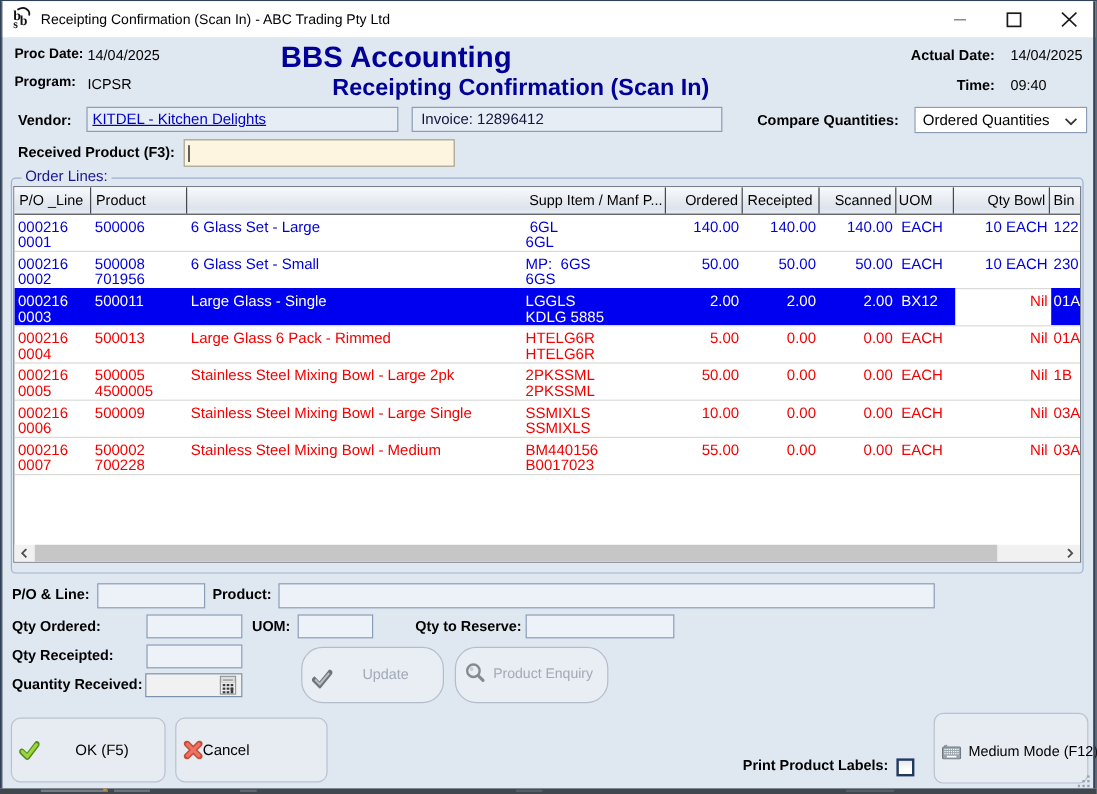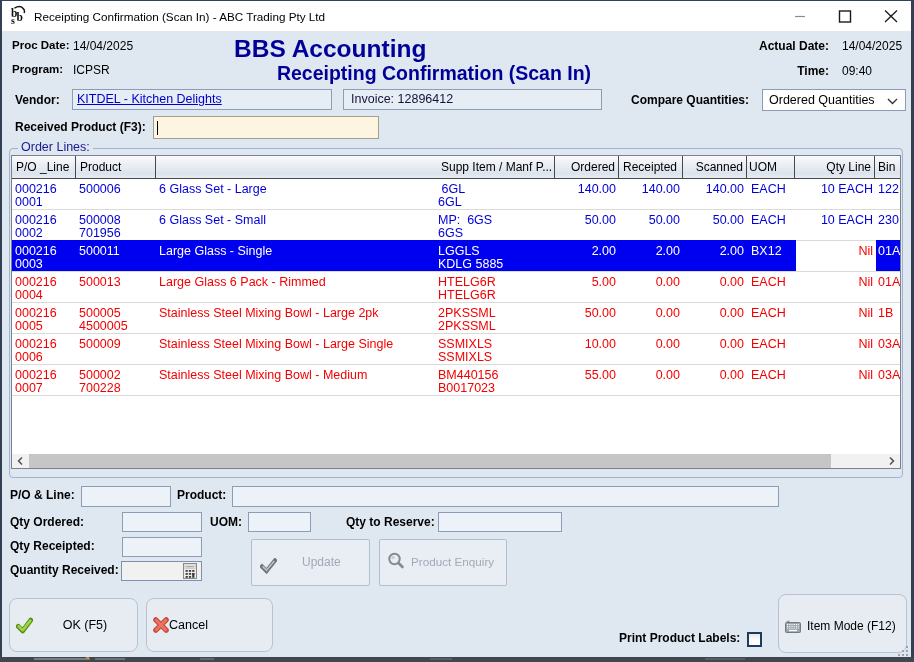--- a/index.html
+++ b/index.html
@@ -7,21 +7,21 @@
   body { font-family:"Liberation Sans", sans-serif; position:relative; background:#41474e; }
   .win { position:absolute; left:0; top:0; width:914px; height:657px;
          border:1px solid #32415a; border-bottom:none; background:#dfe7f1; }
   .abs { position:absolute; }
   .titlebar { position:absolute; left:0; top:0; width:912px; height:30px; background:#ffffff; }
   .title-text { position:absolute; left:33px; top:9px; font-size:11.7px; color:#000; white-space:nowrap; }
   .lbl { position:absolute; font-weight:bold; font-size:12px; color:#000; white-space:nowrap; }
   .val { position:absolute; font-size:12px; color:#000; white-space:nowrap; }
   .box { position:absolute; border:1px solid #8a9cb6; background:#e6edf5; font-size:12.5px; white-space:nowrap; }
   .inp { position:absolute; border:1px solid #8a9cb6; background:#edf2f8; }
-  .btn { position:absolute; background:#e9edf4; border:1px solid #b4bdca; border-radius:2px; }
+  .btn { position:absolute; background:#e9edf4; border:1px solid #b4bdca; border-radius:18px; }
   .btn2 { position:absolute; background:#e7ebf2; border:1px solid #b9c2cf; border-radius:8px; }
   .cell { position:absolute; white-space:nowrap; overflow:hidden; font-size:12.5px; line-height:13.2px; }
   .hdrcell { position:absolute; top:0; height:22px; font-size:12px; color:#000;
              border-right:1px solid #44474d; padding:4px 0 0 4px; white-space:nowrap; overflow:hidden; }
 </style>
 </head>
 <body>
 <div class="win">
 
   <div class="titlebar">
@@ -73,21 +73,21 @@
   <div class="abs" style="left:10px;top:154px;width:890px;height:314px;background:#fff;border:1px solid #7a8089;overflow:hidden">
 
     <div class="abs" style="left:0;top:0;width:888px;height:23px;background:linear-gradient(#f8fafc 0%,#dde3ec 80%,#e8edf3 100%);border-bottom:1px solid #44474d"></div>
     <div class="hdrcell" style="left:0px;width:64px">P/O _Line</div>
     <div class="hdrcell" style="left:64px;width:80px">Product</div>
     <div class="hdrcell" style="left:424px;width:119px;padding-left:5px">Supp Item / Manf P...</div>
     <div class="hdrcell" style="left:543px;width:64px;text-align:right;padding-right:3px">Ordered</div>
     <div class="hdrcell" style="left:607px;width:64px;text-align:center;padding-right:14px">Receipted</div>
     <div class="hdrcell" style="left:671px;width:64px;text-align:right;padding-right:3px">Scanned</div>
     <div class="hdrcell" style="left:735px;width:48px;padding-left:2px">UOM</div>
-    <div class="hdrcell" style="left:783px;width:80px;text-align:right;padding-right:3px">Qty Line</div>
+    <div class="hdrcell" style="left:783px;width:80px;text-align:right;padding-right:3px">Qty Bowl</div>
     <div class="hdrcell" style="left:863px;width:25px;border-right:none;padding-left:3px">Bin</div>
 
     <div id="rows">
         <div class="cell" style="left:0px;top:27px;width:64px;height:29px;color:#0000d8;padding-left:3px">000216<br>0001</div>
         <div class="cell" style="left:64px;top:27px;width:80px;height:29px;color:#0000d8;padding-left:3px">500006<br></div>
         <div class="cell" style="left:144px;top:27px;width:280px;height:29px;color:#0000d8;padding-left:3px">6 Glass Set - Large<br></div>
         <div class="cell" style="left:424px;top:27px;width:119px;height:29px;color:#0000d8;padding-left:2px">&nbsp;6GL<br>6GL</div>
         <div class="cell" style="left:543px;top:27px;width:64px;height:29px;color:#0000d8;text-align:right;padding-right:3px">140.00<br></div>
         <div class="cell" style="left:607px;top:27px;width:64px;height:29px;color:#0000d8;text-align:right;padding-right:3px">140.00<br></div>
         <div class="cell" style="left:671px;top:27px;width:64px;height:29px;color:#0000d8;text-align:right;padding-right:3px">140.00<br></div>
@@ -267,21 +267,21 @@
       <rect x="2" y="7.6" width="1" height="1"></rect>
           <rect x="3.8" y="7.6" width="1" height="1"></rect>
           <rect x="5.6" y="7.6" width="1" height="1"></rect>
           <rect x="7.4" y="7.6" width="1" height="1"></rect>
           <rect x="9.2" y="7.6" width="1" height="1"></rect>
           <rect x="11" y="7.6" width="1" height="1"></rect>
           <rect x="12.8" y="7.6" width="1" height="1"></rect>
       <rect x="4" y="9.8" width="8" height="1.4"></rect>
         </g>
     </svg>
-    <div class="abs" style="left:28px;top:24px;font-size:12px;color:#000;white-space:nowrap">Item Mode (F12)</div>
+    <div class="abs" style="left:28px;top:24px;font-size:12px;color:#000;white-space:nowrap">Medium Mode (F12)</div>
   </div>
 
   <div class="abs" style="left:0;top:0;width:1px;height:656px;background:#35404f"></div>
   <div class="abs" style="left:910px;top:0;width:2px;height:656px;background:#35404f"></div>
 
   <svg class="abs" style="left:897px;top:645px" width="11" height="11" viewBox="0 0 11 11">
     <g fill="#9aa2ae">
         <rect x="8" y="8" width="2" height="2"></rect>
         <rect x="8" y="4" width="2" height="2"></rect>
         <rect x="8" y="0" width="2" height="2"></rect>

